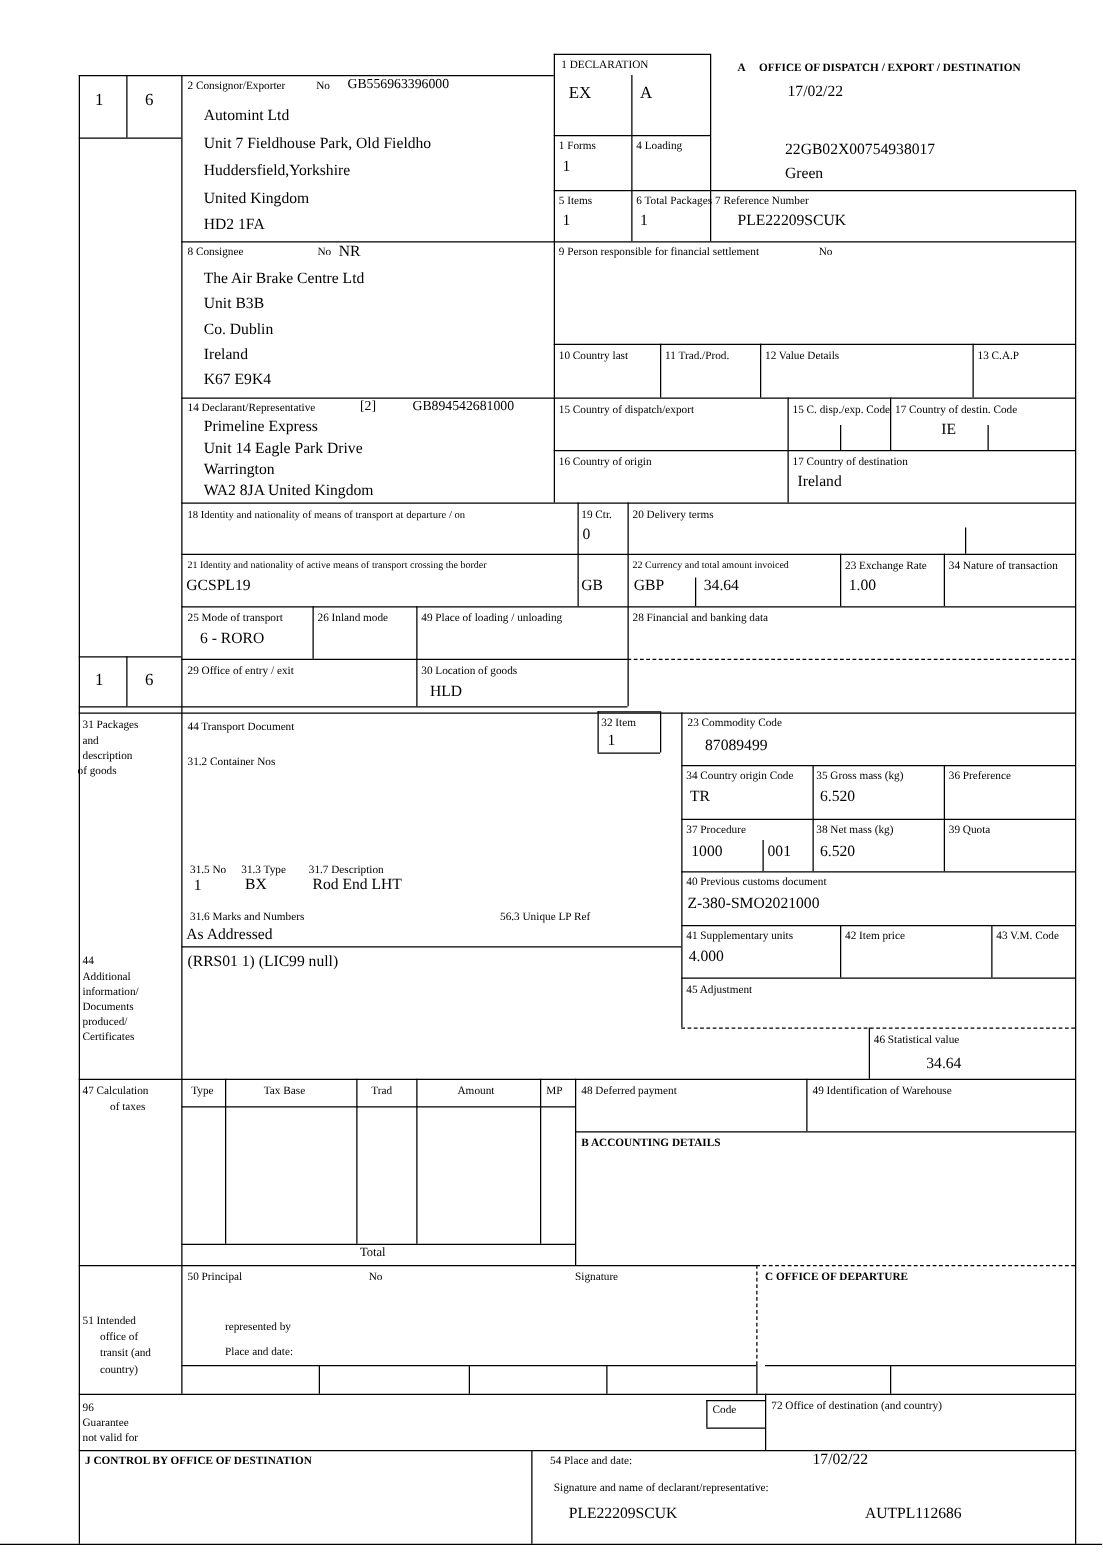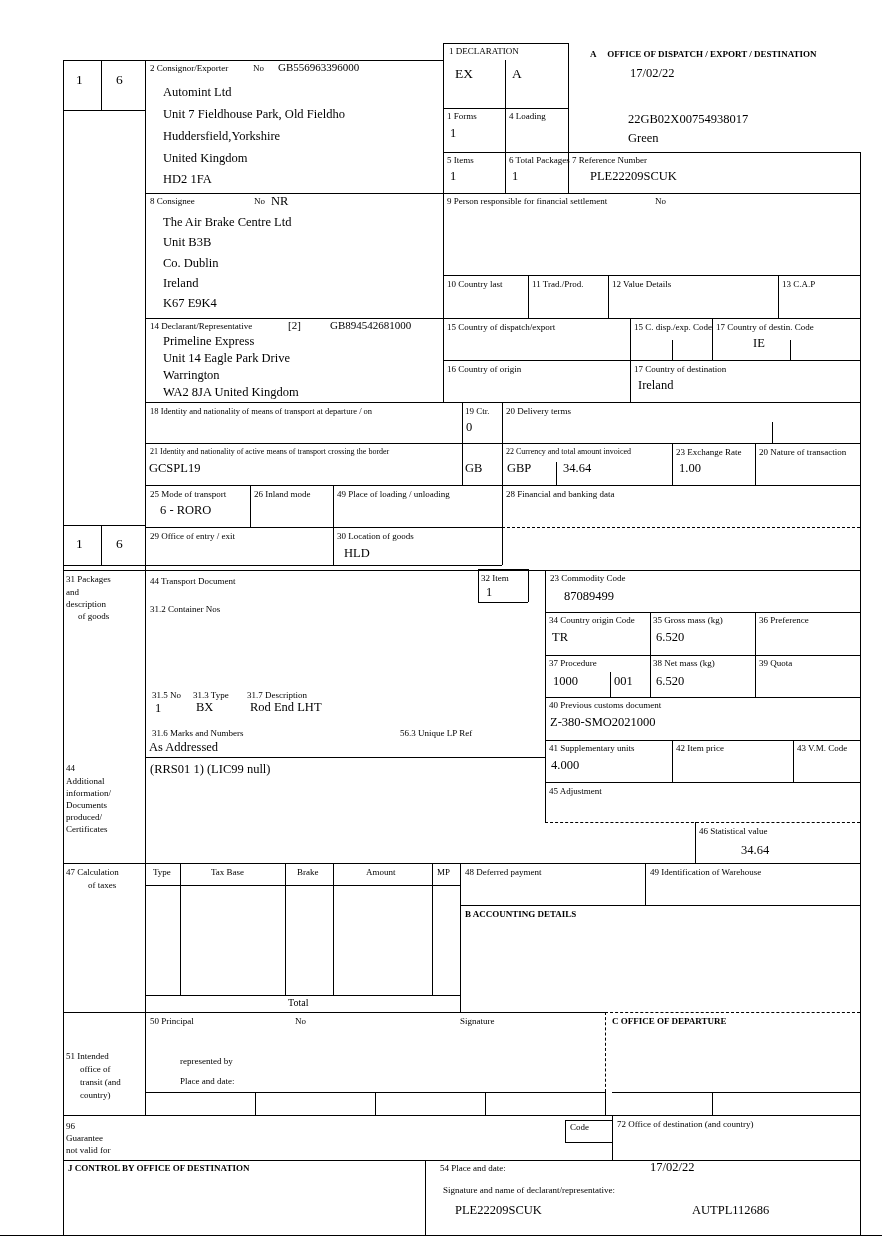--- a/index.html
+++ b/index.html
@@ -184,35 +184,35 @@
   <span class="t s12" style="left:466px;top:420px">0</span>
   <span class="t s9" style="left:506px;top:406px">20 Delivery terms</span>
   <span class="t s8" style="left:150px;top:447px">21 Identity and nationality of active means of transport crossing the border</span>
   <span class="t s12" style="left:149px;top:461px">GCSPL19</span>
   <span class="t s12" style="left:465px;top:461px">GB</span>
   <span class="t s8" style="left:506px;top:447px">22 Currency and total amount invoiced</span>
   <span class="t s12" style="left:507px;top:461px">GBP</span>
   <span class="t s12" style="left:563px;top:461px">34.64</span>
   <span class="t s9" style="left:676px;top:447px">23 Exchange Rate</span>
   <span class="t s12" style="left:679px;top:461px">1.00</span>
-  <span class="t s9" style="left:759px;top:447px">20 Nature of transaction</span>
+  <span class="t s9" style="left:759px;top:447px">34 Nature of transaction</span>
 
   <span class="t s9" style="left:150px;top:489px">25 Mode of transport</span>
   <span class="t s12" style="left:160px;top:503px">6 - RORO</span>
   <span class="t s9" style="left:254px;top:489px">26 Inland mode</span>
   <span class="t s9" style="left:337px;top:489px">49 Place of loading / unloading</span>
   <span class="t s9" style="left:506px;top:489px">28 Financial and banking data</span>
   <span class="t s9" style="left:150px;top:531px">29 Office of entry / exit</span>
   <span class="t s9" style="left:337px;top:531px">30 Location of goods</span>
   <span class="t s12" style="left:344px;top:546px">HLD</span>
 
   <span class="t s9" style="left:66px;top:574px">31 Packages</span>
   <span class="t s9" style="left:66px;top:587px">and</span>
   <span class="t s9" style="left:66px;top:599px">description</span>
-  <span class="t s9" style="left:78px;top:611px">of goods</span>
+  <span class="t s9" style="left:62px;top:611px">of goods</span>
   <span class="t s9" style="left:150px;top:576px">44 Transport Document</span>
   <span class="t s9" style="left:150px;top:604px">31.2 Container Nos</span>
   <span class="t s9" style="left:481px;top:573px">32 Item</span>
   <span class="t s12" style="left:486px;top:585px">1</span>
   <span class="t s9" style="left:550px;top:573px">23 Commodity Code</span>
   <span class="t s12" style="left:564px;top:589px">87089499</span>
   <span class="t s9" style="left:549px;top:615px">34 Country origin Code</span>
   <span class="t s12" style="left:552px;top:630px">TR</span>
   <span class="t s9" style="left:653px;top:615px">35 Gross mass (kg)</span>
   <span class="t s12" style="left:656px;top:630px">6.520</span>
@@ -247,21 +247,21 @@
   <span class="t s9" style="left:66px;top:824px">Certificates</span>
   <span class="t s12" style="left:150px;top:762px">(RRS01 1) (LIC99 null)</span>
   <span class="t s9" style="left:549px;top:786px">45 Adjustment</span>
   <span class="t s9" style="left:699px;top:826px">46 Statistical value</span>
   <span class="t s12" style="left:741px;top:843px">34.64</span>
 
   <span class="t s9" style="left:66px;top:867px">47 Calculation</span>
   <span class="t s9" style="left:88px;top:880px">of taxes</span>
   <span class="t s9" style="left:153px;top:867px">Type</span>
   <span class="t s9" style="left:211px;top:867px">Tax Base</span>
-  <span class="t s9" style="left:297px;top:867px">Brake</span>
+  <span class="t s9" style="left:297px;top:867px">Trad</span>
   <span class="t s9" style="left:366px;top:867px">Amount</span>
   <span class="t s9" style="left:437px;top:867px">MP</span>
   <span class="t s10" style="left:288px;top:997px">Total</span>
   <span class="t s9" style="left:465px;top:867px">48 Deferred payment</span>
   <span class="t s9" style="left:650px;top:867px">49 Identification of Warehouse</span>
   <span class="t s9 bold" style="left:465px;top:909px">B ACCOUNTING DETAILS</span>
 
   <span class="t s9" style="left:150px;top:1016px">50 Principal</span>
   <span class="t s9" style="left:295px;top:1016px">No</span>
   <span class="t s9" style="left:460px;top:1016px">Signature</span>

